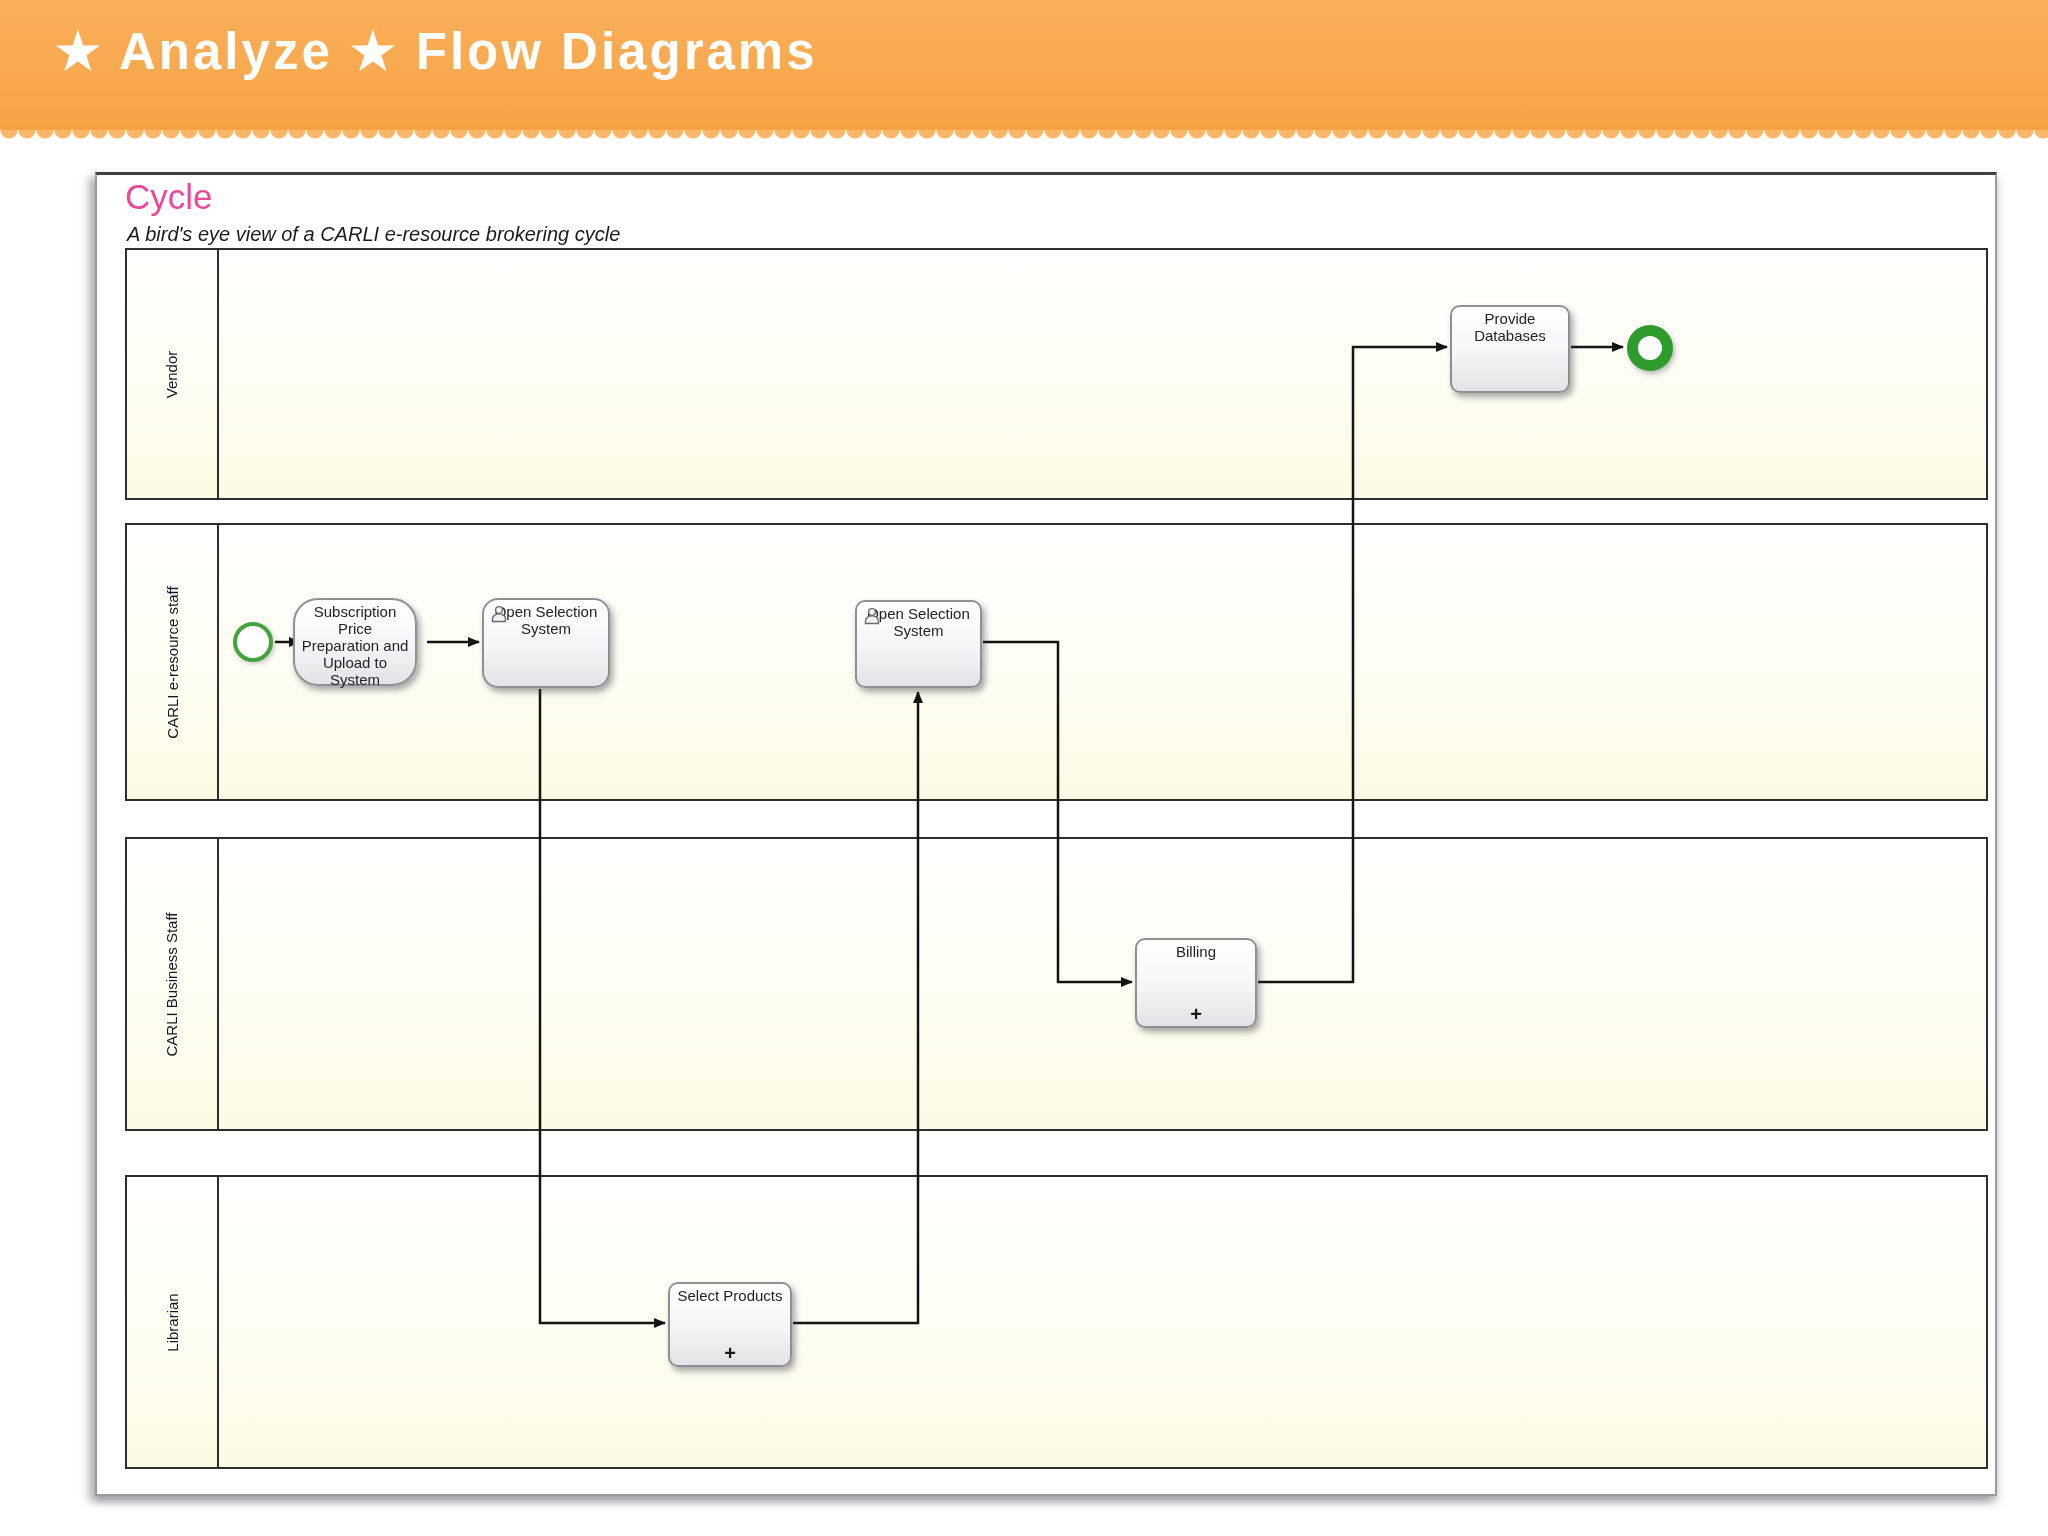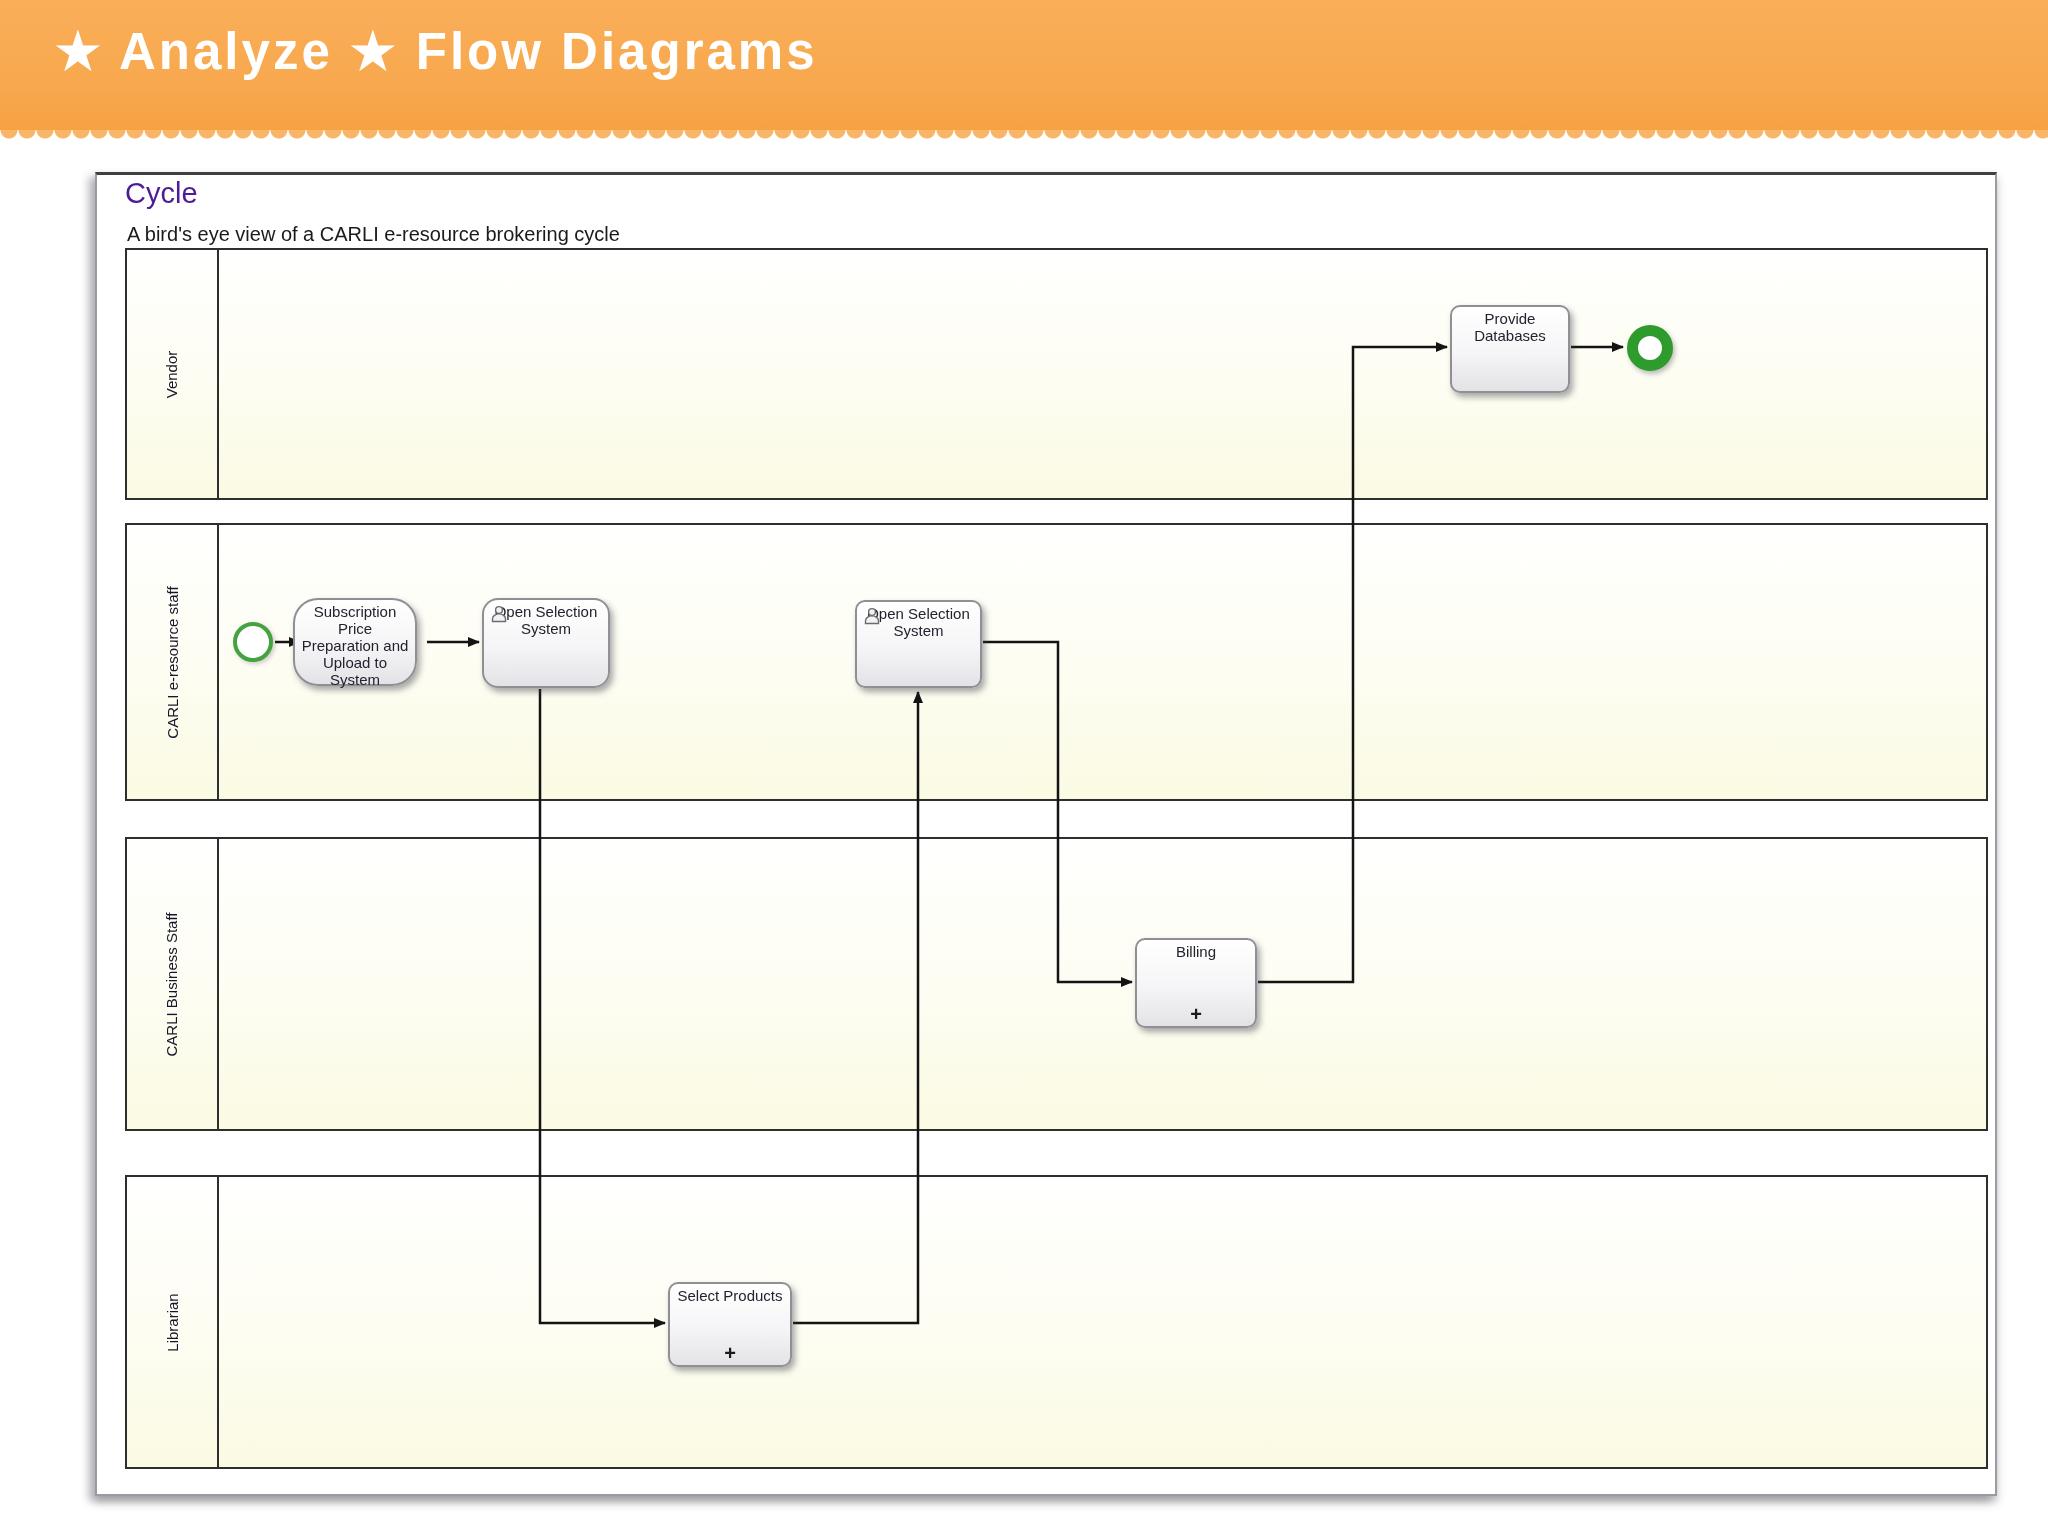--- a/index.html
+++ b/index.html
@@ -19,22 +19,22 @@
   .header-title{position:absolute;left:55px;top:22px;color:#ffffff;
     font-size:51px;font-weight:bold;letter-spacing:3px;white-space:nowrap;}
   .header-scallop{position:absolute;left:0;top:130px;width:2048px;height:15px;
     background-image:radial-gradient(9px 9px at 9px 0px, var(--orange) 8px, rgba(248,169,79,0) 9px);
     background-size:18px 15px;background-repeat:repeat-x;opacity:.85;}
 
   
   .panel{position:absolute;left:95px;top:172px;width:1902px;height:1324px;background:#ffffff;
     border:2px solid #9a9aa0;border-top:3px solid #3f3f44;
     box-shadow:-7px 5px 8px rgba(110,110,120,.40), 0 6px 8px rgba(110,110,120,.45);}
-  .panel-title{position:absolute;left:28px;top:2px;font-size:29px;color:#4c1d95;}
-  .panel-subtitle{position:absolute;left:30px;top:48px;font-size:20px;color:#1b1b1b;}
+  .panel-title{position:absolute;left:28px;top:2px;font-size:35px;color:#ec4899;}
+  .panel-subtitle{position:absolute;left:30px;top:48px;font-size:20px;color:#1b1b1b;font-style:italic;}
 
   
   .lane{position:absolute;left:28px;width:1863px;border:2px solid #2e2e2e;
     background:linear-gradient(180deg,#fffffe 0%,#fdfdf2 55%,var(--lane-bottom) 100%);
     display:flex;z-index:1;}
   .lane-1{top:73px;height:252px;}
   .lane-2{top:348px;height:278px;}
   .lane-3{top:662px;height:294px;}
   .lane-4{top:1000px;height:294px;}
   .lane-labelcol{width:92px;height:100%;border-right:2px solid #2e2e2e;

